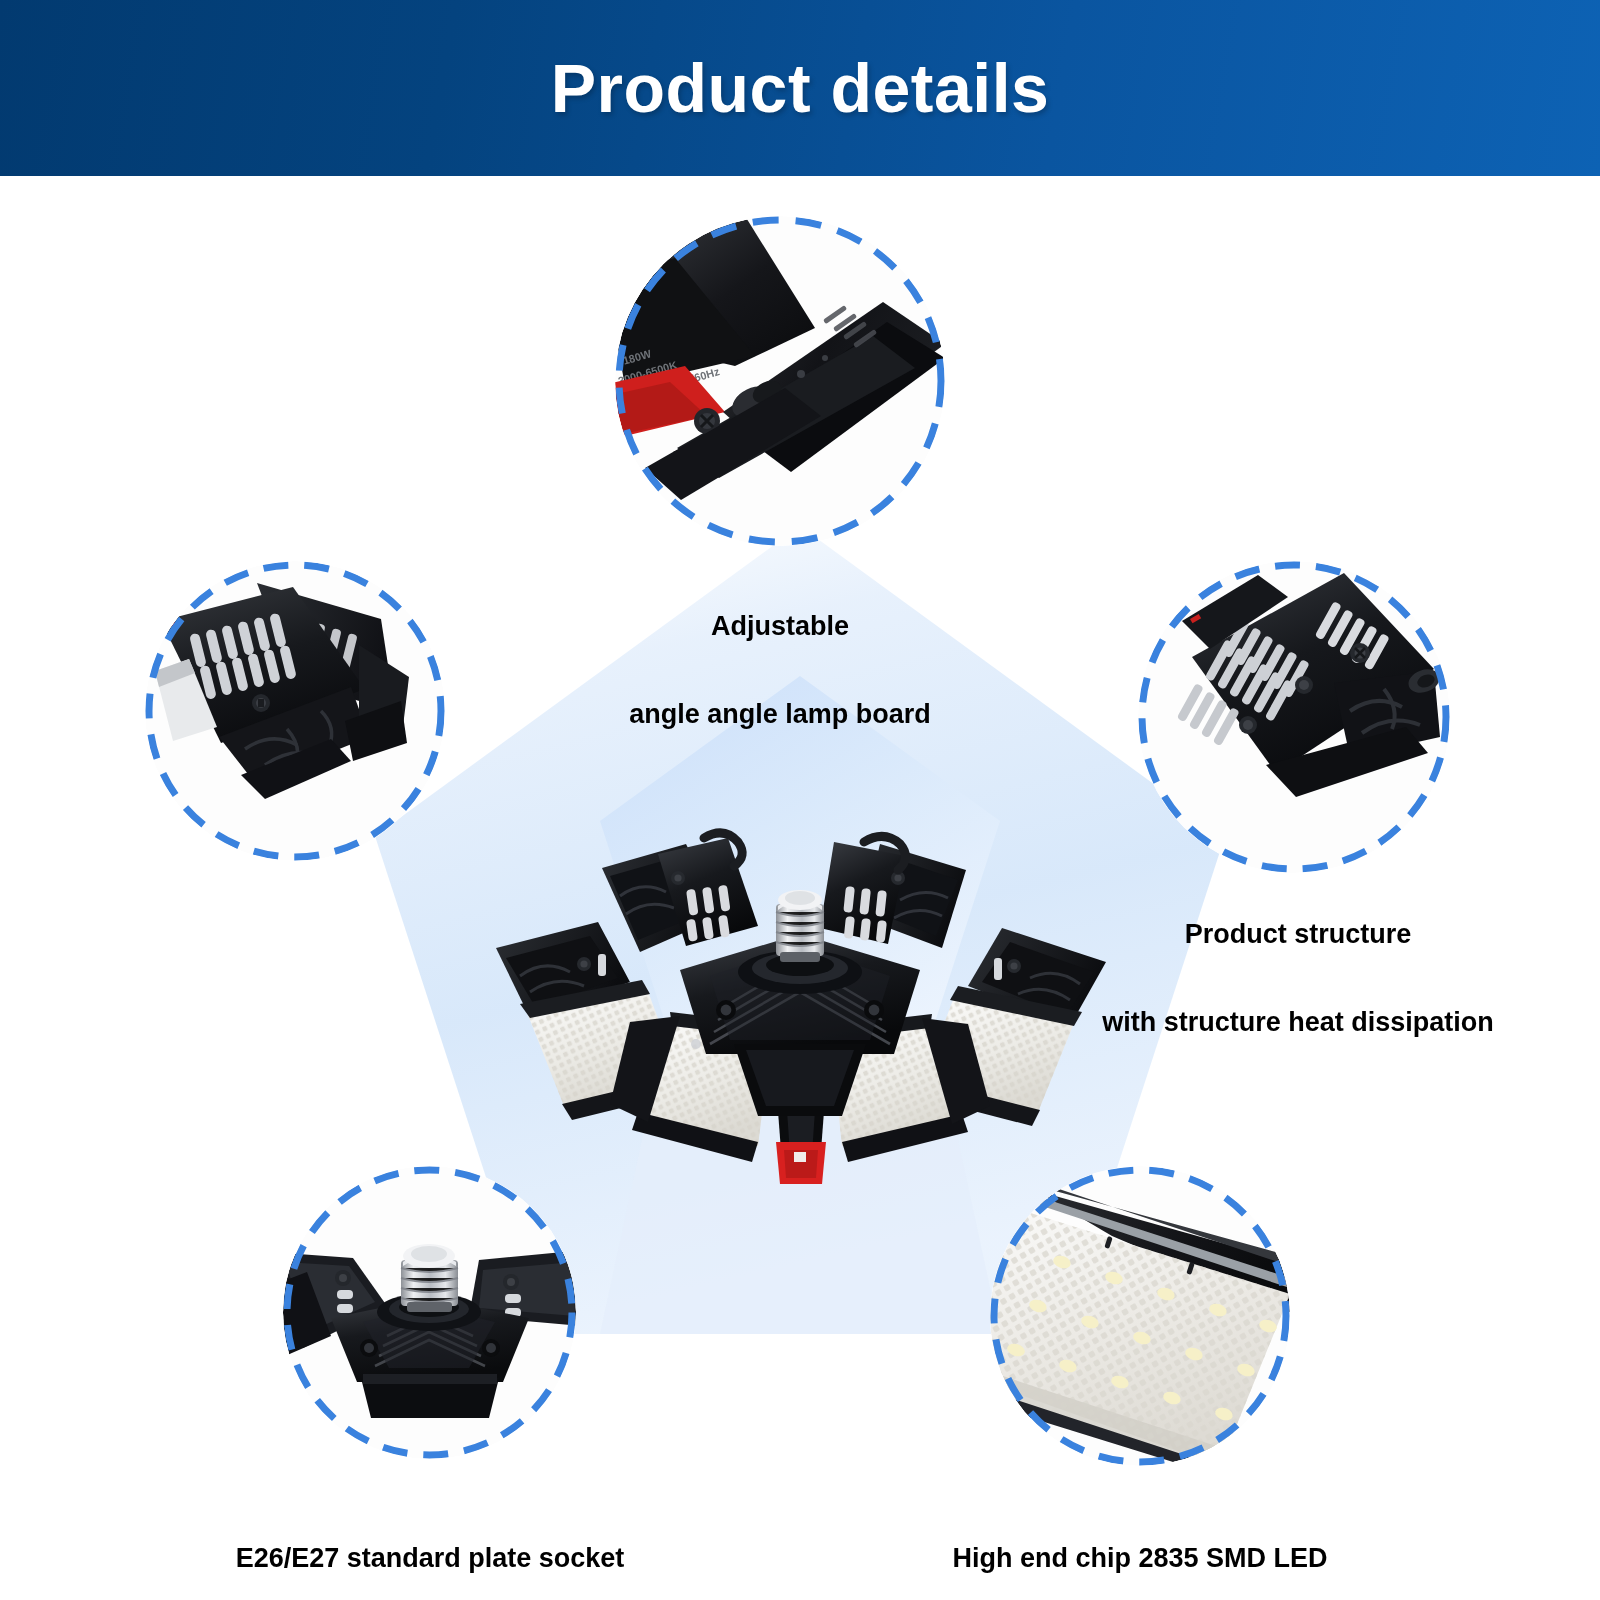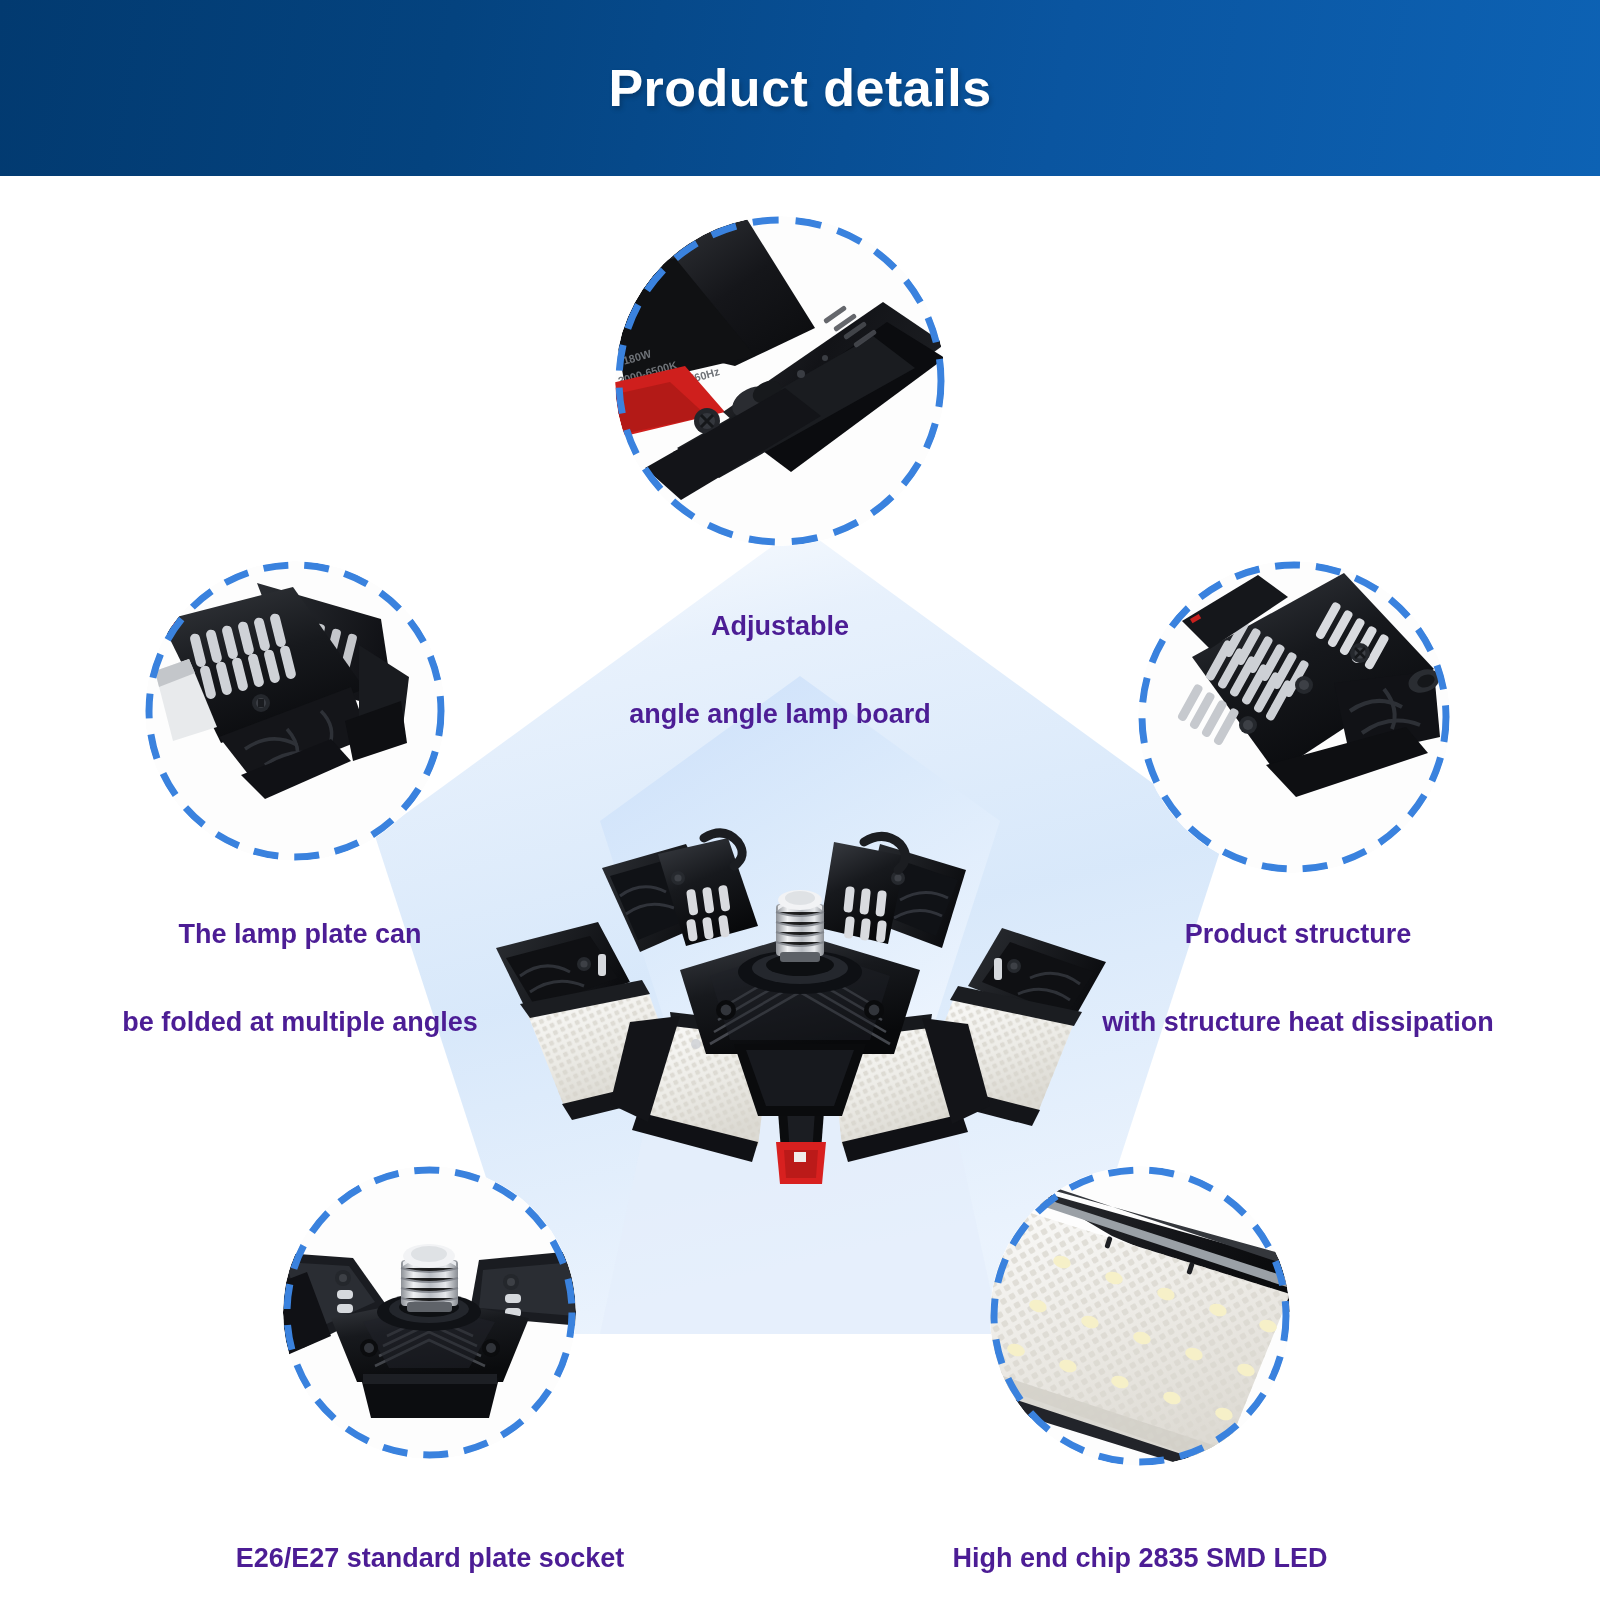--- a/index.html
+++ b/index.html
@@ -25,21 +25,21 @@
   }
   .header-title {
     position: absolute;
     left: 0; top: 0;
     width: 1600px;
     height: 176px;
     display: flex;
     align-items: center;
     justify-content: center;
     color: #ffffff;
-    font-size: 52px;
+    font-size: 68px;
     font-weight: bold;
     letter-spacing: 0.5px;
     text-shadow: 2px 3px 5px rgba(0,0,0,0.22);
   }
 
   
   .stage {
     position: absolute;
     left: 0; top: 176px;
     width: 1600px;
@@ -75,21 +75,21 @@
     left: 0; top: 0;
     width: 100%;
     height: 100%;
     pointer-events: none;
   }
 
   
   .caption {
     position: absolute;
     text-align: center;
-    color: #4c1d95;
+    color: #000000;
     font-size: 27px;
     font-weight: bold;
     line-height: 44px;
     white-space: pre-line;
   }
   .caption-line { display: block; }
 
   
   .hero {
     position: absolute;
@@ -270,24 +270,20 @@
 
           <rect x="18" y="62" width="12" height="5" fill="#c8201e" transform="rotate(-14 18 62)"></rect>
         </g>
       </svg>
     </div>
     <svg class="circle-ring" viewBox="0 0 300 300">
       <circle cx="150" cy="150" r="146" fill="none" stroke="#3a82de" stroke-width="7" stroke-dasharray="25 16" stroke-linecap="butt"></circle>
     </svg>
   </div>
 
-  <div class="caption" style="left:110px; top:692px; width:380px;">
-    <span class="caption-line">The lamp plate can</span>
-    <span class="caption-line">be folded at multiple angles</span>
-  </div>
 
   <div class="circle" style="left:1138px; top:385px; width:312px; height:312px;">
     <div class="circle-photo">
       <svg viewBox="0 0 312 312" width="312" height="312">
         <defs>
           <clipPath id="clipRight">
               <circle cx="156" cy="156" r="156"></circle>
             </clipPath>
           <linearGradient id="hsG" x1="0" y1="0" x2="0.5" y2="1">
             <stop offset="0%" stop-color="#35383e"></stop>

